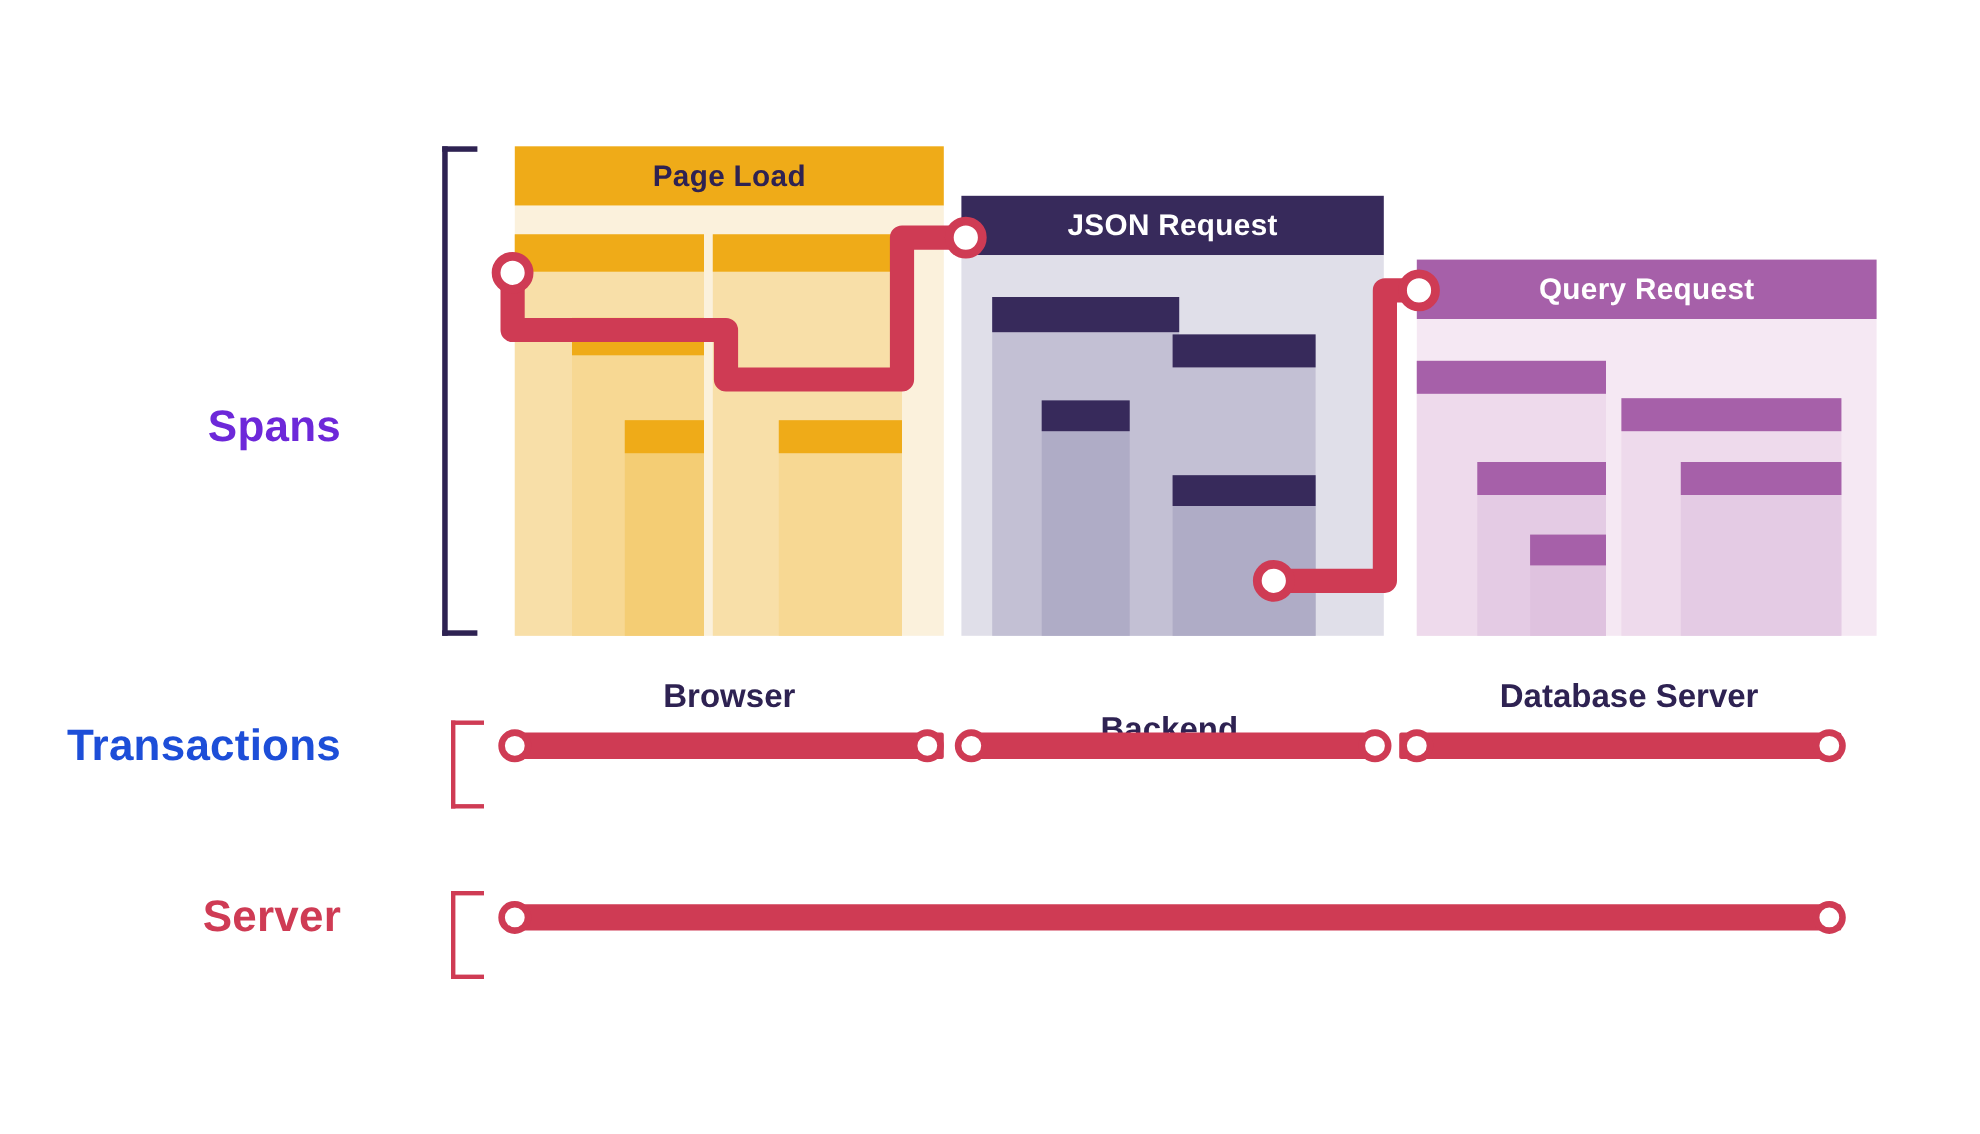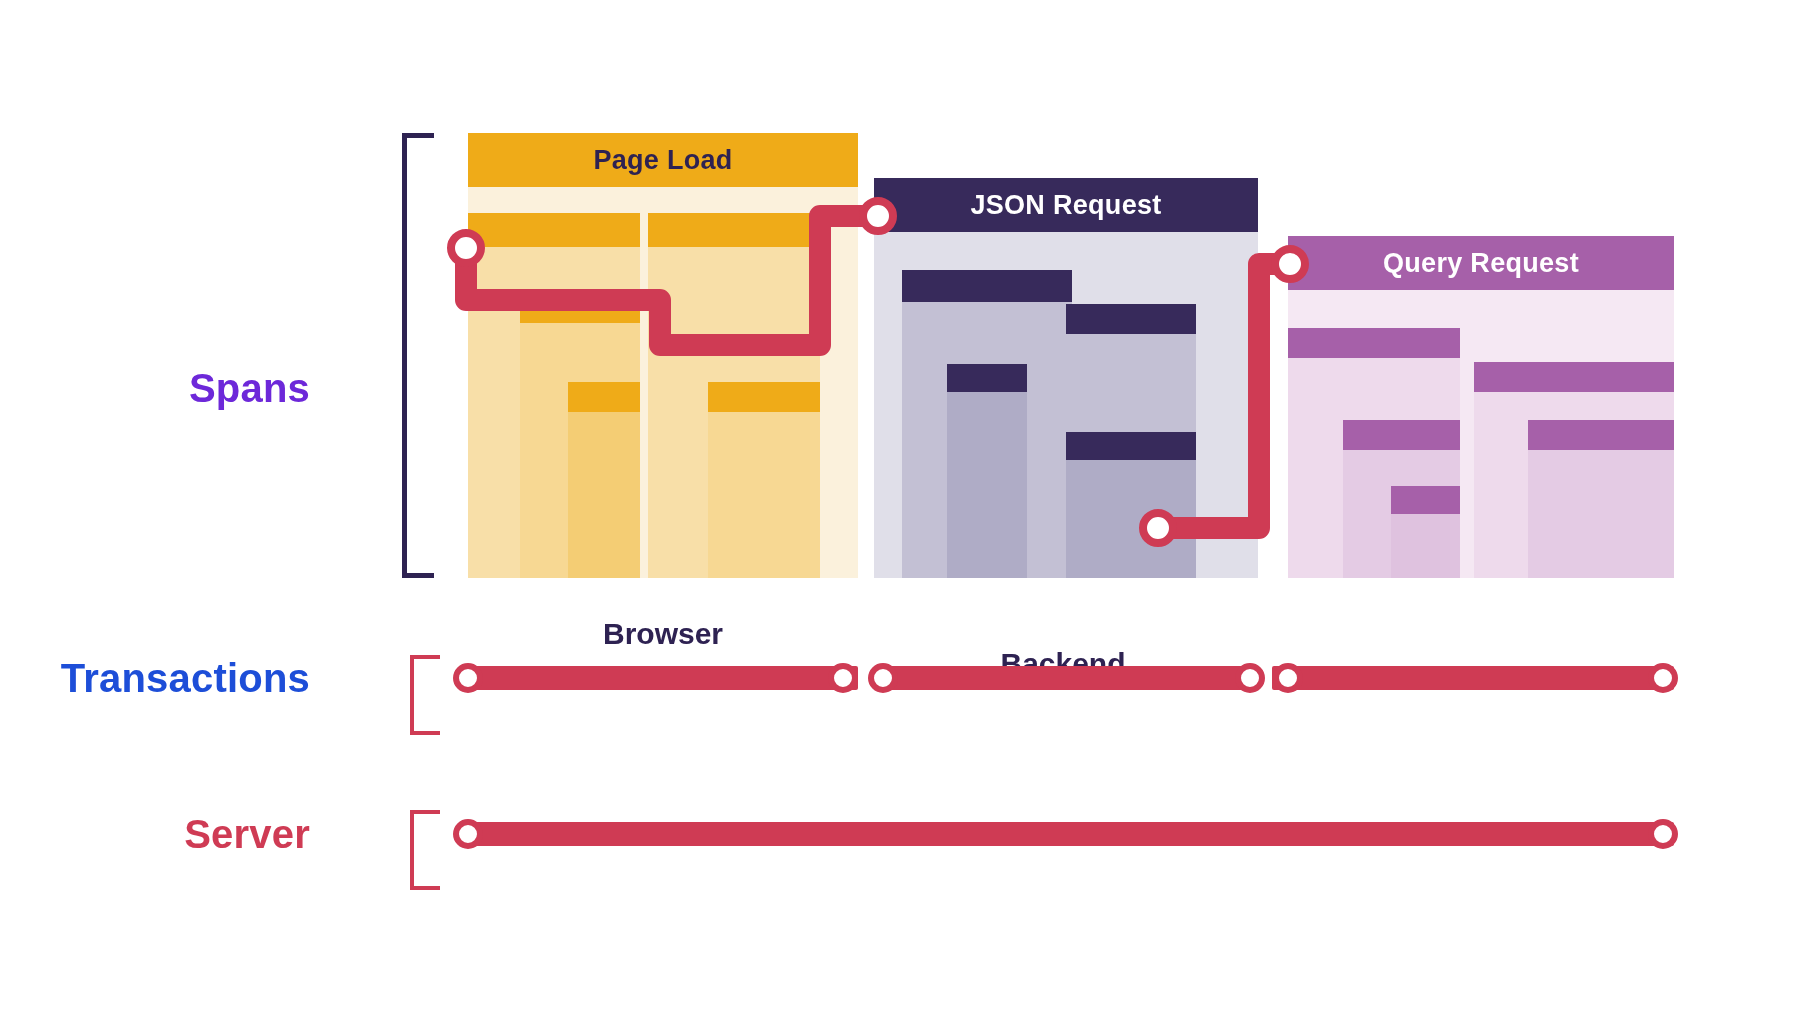--- a/index.html
+++ b/index.html
@@ -65,21 +65,21 @@
   #group-browser{ left:468px; top:133px; width:390px; height:445px;}
   #group-browser .group-title{background:#EFAB18;color:#2E2252;}
   #group-browser .group-body{top:54px;height:391px;background:#FBF1DC;}
 
   
   #group-backend{ left:874px; top:178px; width:384px; height:400px;}
   #group-backend .group-title{background:#372A5B;color:#ffffff;}
   #group-backend .group-body{top:54px;height:346px;background:#E0DFE9;}
 
   
-  #group-database{ left:1288px; top:236px; width:386px; height:338px;}
+  #group-database{ left:1288px; top:236px; width:386px; height:338px;padding-left:32px;}
   #group-database .group-title{background:#A660A9;color:#ffffff;}
   #group-database .group-body{top:54px;height:288px;background:#F5E8F3;}
 
   
   .service-caption{
     position:absolute;
     font-size:30px;font-weight:bold;color:#2E2252;
     text-align:right;white-space:nowrap;
     transform:translateX(-50%);
   }
@@ -182,20 +182,21 @@
 
     <circle cx="878" cy="216" r="15" fill="#ffffff" stroke="#CF3B54" stroke-width="8"></circle>
 
     <circle cx="1158" cy="528" r="15" fill="#ffffff" stroke="#CF3B54" stroke-width="8"></circle>
 
     <circle cx="1290" cy="264" r="15" fill="#ffffff" stroke="#CF3B54" stroke-width="8"></circle>
   </svg>
 
   <div class="service-caption" id="caption-browser">Browser</div>
   <div class="service-caption" id="caption-backend">Backend</div>
+  <div class="service-caption" id="caption-database">Database Server</div>
 
   <div class="timeline" style="left:468px;top:666px;width:390px;"></div>
   <div class="timeline" style="left:874px;top:666px;width:384px;"></div>
   <div class="timeline" style="left:1272px;top:666px;width:402px;"></div>
 
   <div class="tl-dot" style="left:468px;top:678px;"></div>
   <div class="tl-dot" style="left:843px;top:678px;"></div>
   <div class="tl-dot" style="left:883px;top:678px;"></div>
   <div class="tl-dot" style="left:1250px;top:678px;"></div>
   <div class="tl-dot" style="left:1288px;top:678px;"></div>

